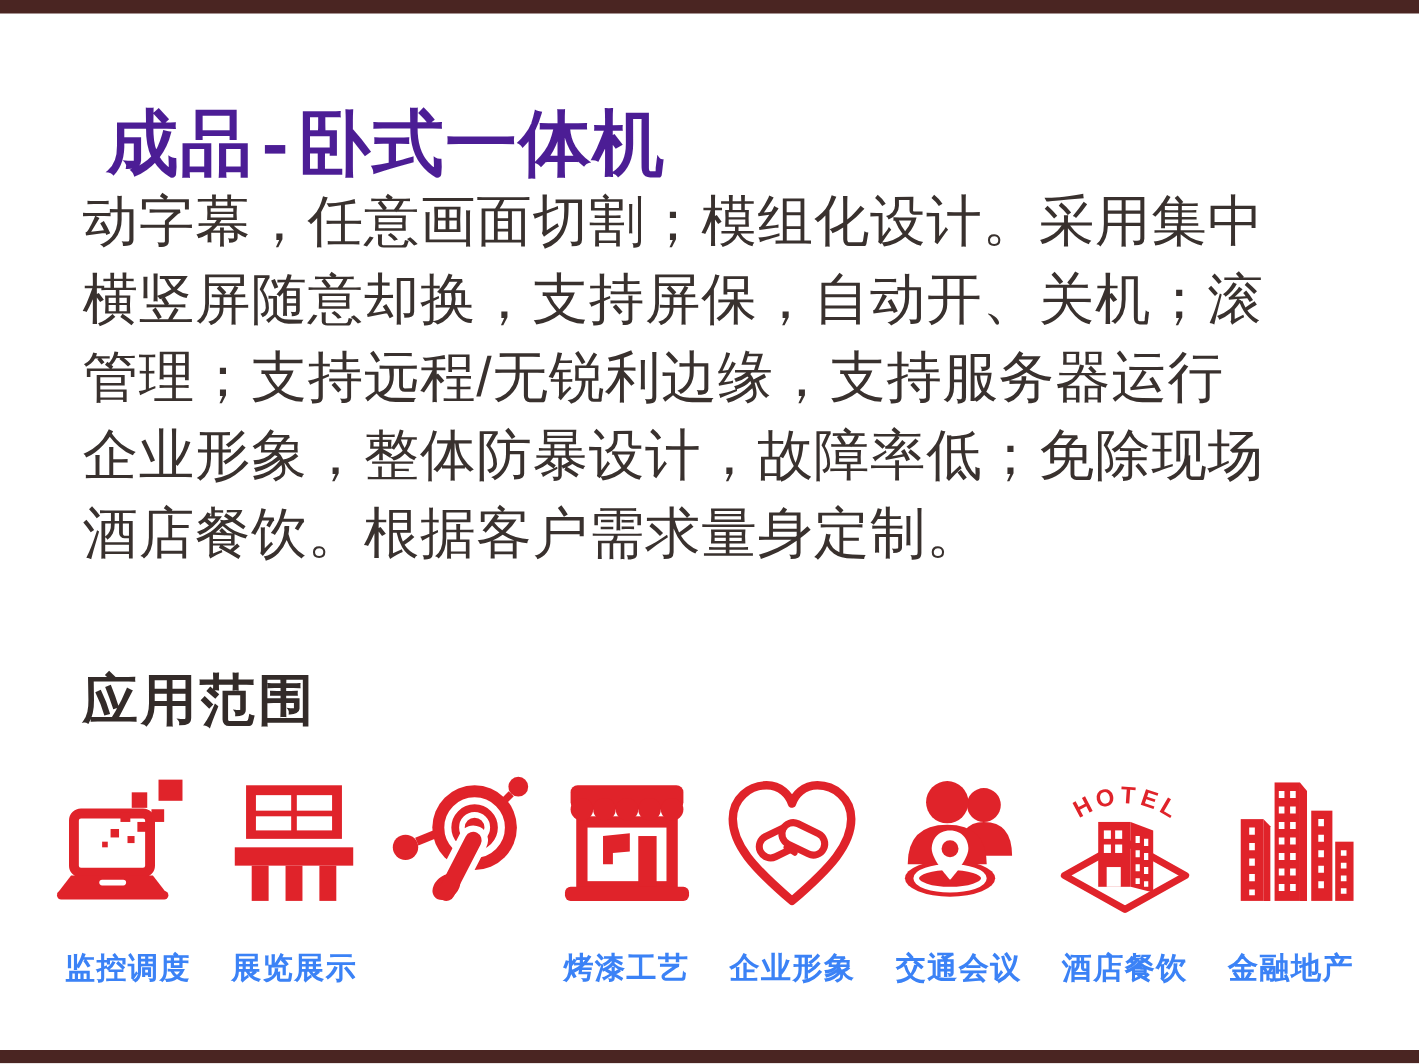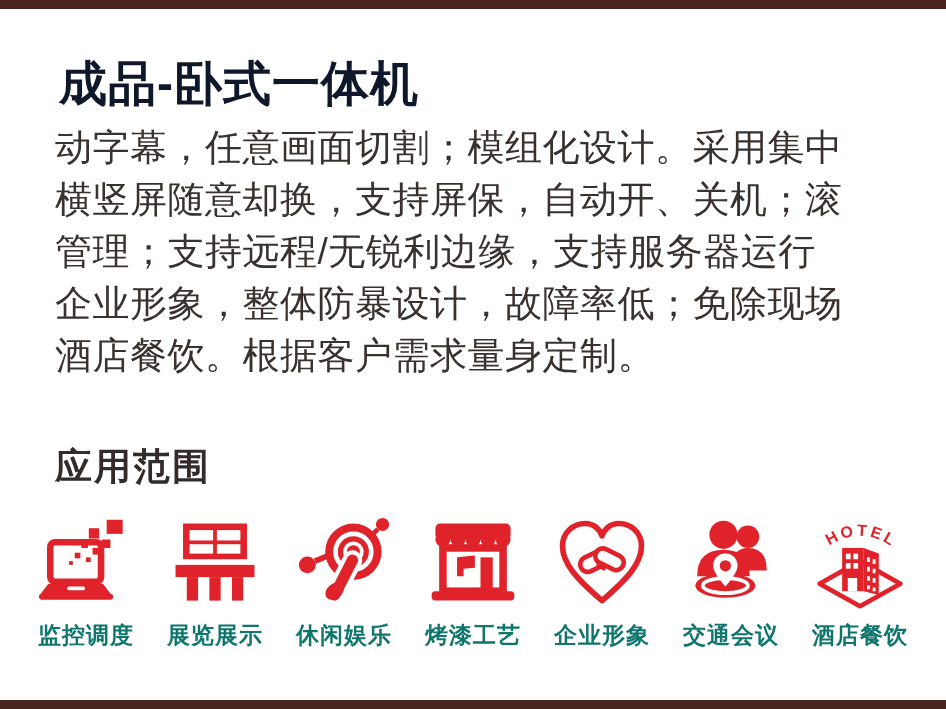--- a/index.html
+++ b/index.html
@@ -4,40 +4,40 @@
 <style>
   html,body{margin:0;padding:0;background:#fff;}
   .page{
     position:relative;width:946px;height:709px;background:#ffffff;overflow:hidden;
     font-family:"Liberation Sans","DejaVu Sans",sans-serif;color:#332b29;
   }
   .divider-bar{position:absolute;left:0;width:946px;height:9px;background:#4a2522;}
   .divider-bar.top{top:0;}
   .divider-bar.bottom{bottom:0;}
   .page-title{
-    position:absolute;left:55px;top:48px;margin:4px;
-    font-size:48px;font-weight:900;letter-spacing:1px;color:#0f172a;
+    position:absolute;left:55px;top:48px;margin:16px;
+    font-size:48px;font-weight:900;letter-spacing:1px;color:#4c1d95;font-family:Liberation Mono, monospace;
   }
   .desc{
     position:absolute;left:55px;top:122px;width:860px;
     font-size:37px;line-height:52px;font-weight:500;color:#39312e;letter-spacing:0.5px;
   }
   .desc-line{white-space:nowrap;}
   .section-title{
     position:absolute;left:55px;top:442px;margin:0;
     font-size:37px;font-weight:900;letter-spacing:2px;color:#332b29;
   }
   .apps{
     position:absolute;left:30px;top:516px;width:886px;
     display:flex;justify-content:space-between;
   }
   .app{width:112px;display:flex;flex-direction:column;align-items:center;}
   .app svg{width:104px;height:94px;display:block;}
   .app-label{
-    margin-top:10px;font-size:23px;font-weight:700;color:#0f766e;
+    margin-top:22px;font-size:20px;font-weight:700;color:#3b82f6;
     letter-spacing:1px;white-space:nowrap;
   }
 </style>
 </head>
 <body>
 
 <div class="page">
 
   <div class="divider-bar top"></div>
 
@@ -94,21 +94,20 @@
         <circle cx="60" cy="38" r="19" fill="none" stroke="#fff" stroke-width="5"></circle>
         <circle cx="60" cy="38" r="9" fill="none" stroke="#fff" stroke-width="4"></circle>
         <circle cx="11" cy="52" r="9" fill="#e0232a"></circle>
         <line x1="19" y1="48" x2="36" y2="41" stroke="#e0232a" stroke-width="6"></line>
         <circle cx="91" cy="9" r="7" fill="#e0232a"></circle>
         <line x1="86" y1="14" x2="77" y2="23" stroke="#e0232a" stroke-width="5"></line>
         <line x1="40" y1="84" x2="59" y2="47" stroke="#fff" stroke-width="21" stroke-linecap="round"></line>
         <ellipse cx="40" cy="80" rx="13" ry="10" transform="rotate(-40 40 80)" fill="#e0232a" stroke="#fff" stroke-width="4"></ellipse>
         <line x1="40" y1="84" x2="59" y2="47" stroke="#e0232a" stroke-width="12" stroke-linecap="round"></line>
       </svg>
-      <div class="app-label">休闲娱乐</div>
     </div>
 
     <div class="app">
       <svg viewBox="0 0 100 100">
         <rect x="18" y="34" width="64" height="46" fill="#fff" stroke="#e0232a" stroke-width="8"></rect>
         <rect x="58" y="44" width="13" height="36" fill="#e0232a"></rect>
         <polygon points="33,44 52,42 52,55 40,56 40,64 33,64" fill="#e0232a"></polygon>
         <rect x="10" y="8" width="80" height="17" rx="5" fill="#e0232a"></rect>
         <circle cx="18" cy="25" r="8" fill="#e0232a"></circle>
         <circle cx="34" cy="25" r="8" fill="#e0232a"></circle>
@@ -159,18 +158,34 @@
         <rect x="43" y="40" width="5" height="6" fill="#fff"></rect>
         <rect x="35" y="50" width="5" height="6" fill="#fff"></rect>
         <rect x="43" y="50" width="5" height="6" fill="#fff"></rect>
         <rect x="37" y="66" width="10" height="14" fill="#fff"></rect>
         <line x1="59" y1="44" x2="59" y2="78" stroke="#fff" stroke-width="3" stroke-dasharray="5 5"></line>
         <line x1="65" y1="46" x2="65" y2="80" stroke="#fff" stroke-width="3" stroke-dasharray="5 5"></line>
       </svg>
       <div class="app-label">酒店餐饮</div>
     </div>
 
+    <div class="app">
+      <svg viewBox="0 0 100 100">
+        <rect x="14" y="32" width="16" height="58" fill="#e0232a"></rect>
+        <polygon points="30,32 35,37 35,90 30,90" fill="#e0232a"></polygon>
+        <rect x="38" y="6" width="18" height="84" fill="#e0232a"></rect>
+        <polygon points="56,6 61,12 61,90 56,90" fill="#e0232a"></polygon>
+        <rect x="64" y="26" width="15" height="64" fill="#e0232a"></rect>
+        <rect x="81" y="48" width="13" height="42" fill="#e0232a"></rect>
+        <line x1="22" y1="38" x2="22" y2="86" stroke="#fff" stroke-width="4" stroke-dasharray="5 6"></line>
+        <line x1="43" y1="12" x2="43" y2="86" stroke="#fff" stroke-width="4" stroke-dasharray="5 6"></line>
+        <line x1="51" y1="12" x2="51" y2="86" stroke="#fff" stroke-width="4" stroke-dasharray="5 6"></line>
+        <line x1="71" y1="32" x2="71" y2="86" stroke="#fff" stroke-width="4" stroke-dasharray="5 6"></line>
+        <line x1="87" y1="54" x2="87" y2="86" stroke="#fff" stroke-width="4" stroke-dasharray="4 5"></line>
+      </svg>
+      <div class="app-label">金融地产</div>
+    </div>
 
   </div>
 
   <div class="divider-bar bottom"></div>
 
 </div>
 
 </body></html>

